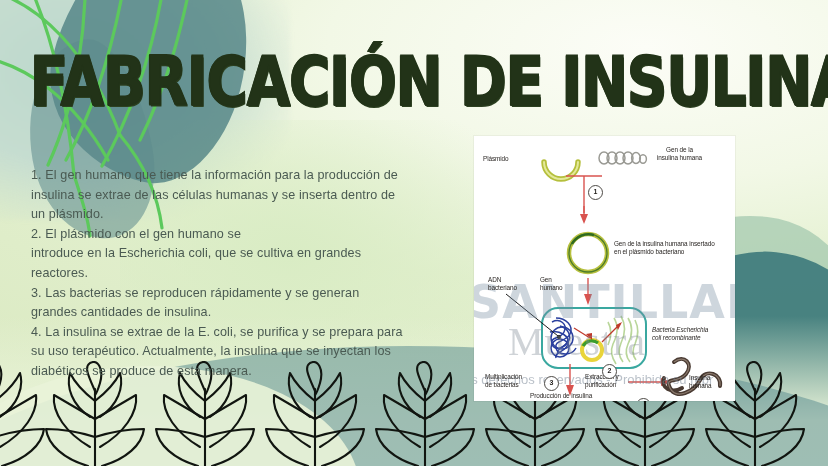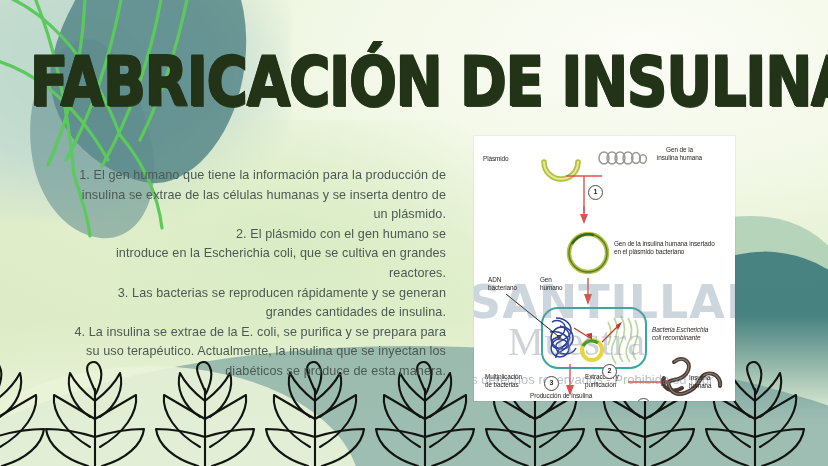--- a/index.html
+++ b/index.html
@@ -83,21 +83,20 @@
     white-space:nowrap;
   }
   
   #body-text{
     position:absolute;left:31px;top:166px;width:415px;
     font-size:12.6px;
     line-height:19.6px;
     color:#4a5a52;
     letter-spacing:.1px;
     white-space:pre-line;
-    text-align:right;
   }
   
   #figure{
     position:absolute;left:474px;top:136px;width:261px;height:265px;
     background:#ffffff;
     overflow:hidden;
     box-shadow:0 0 0 1px rgba(0,0,0,.04);
   }
   #figure .fg{position:absolute;}
   .dlabel{

